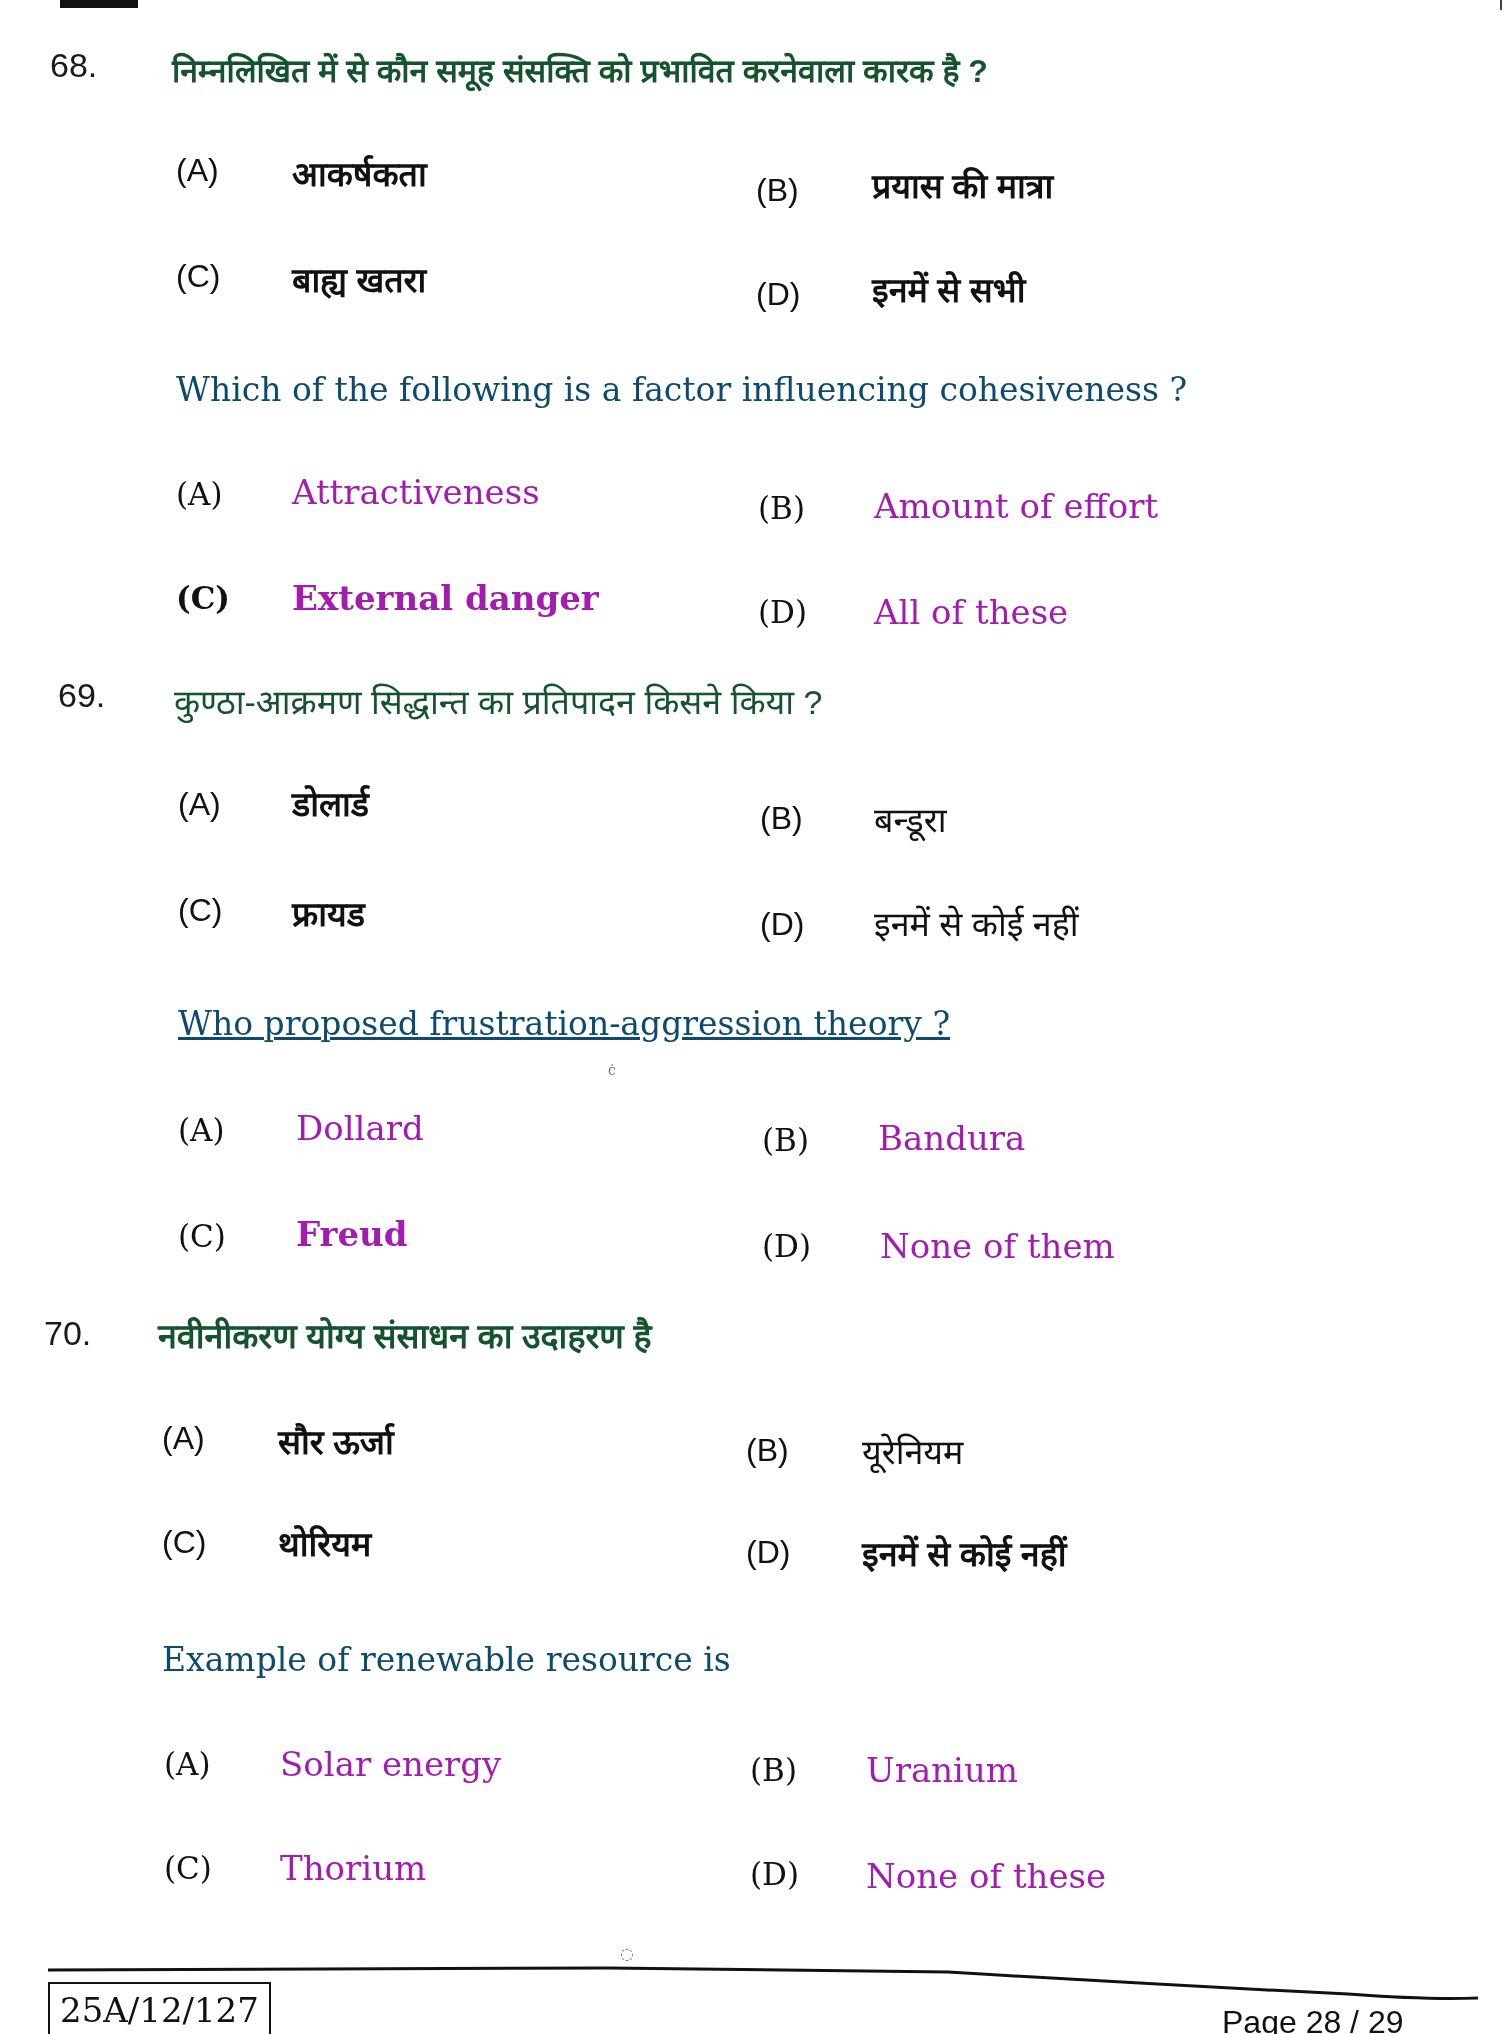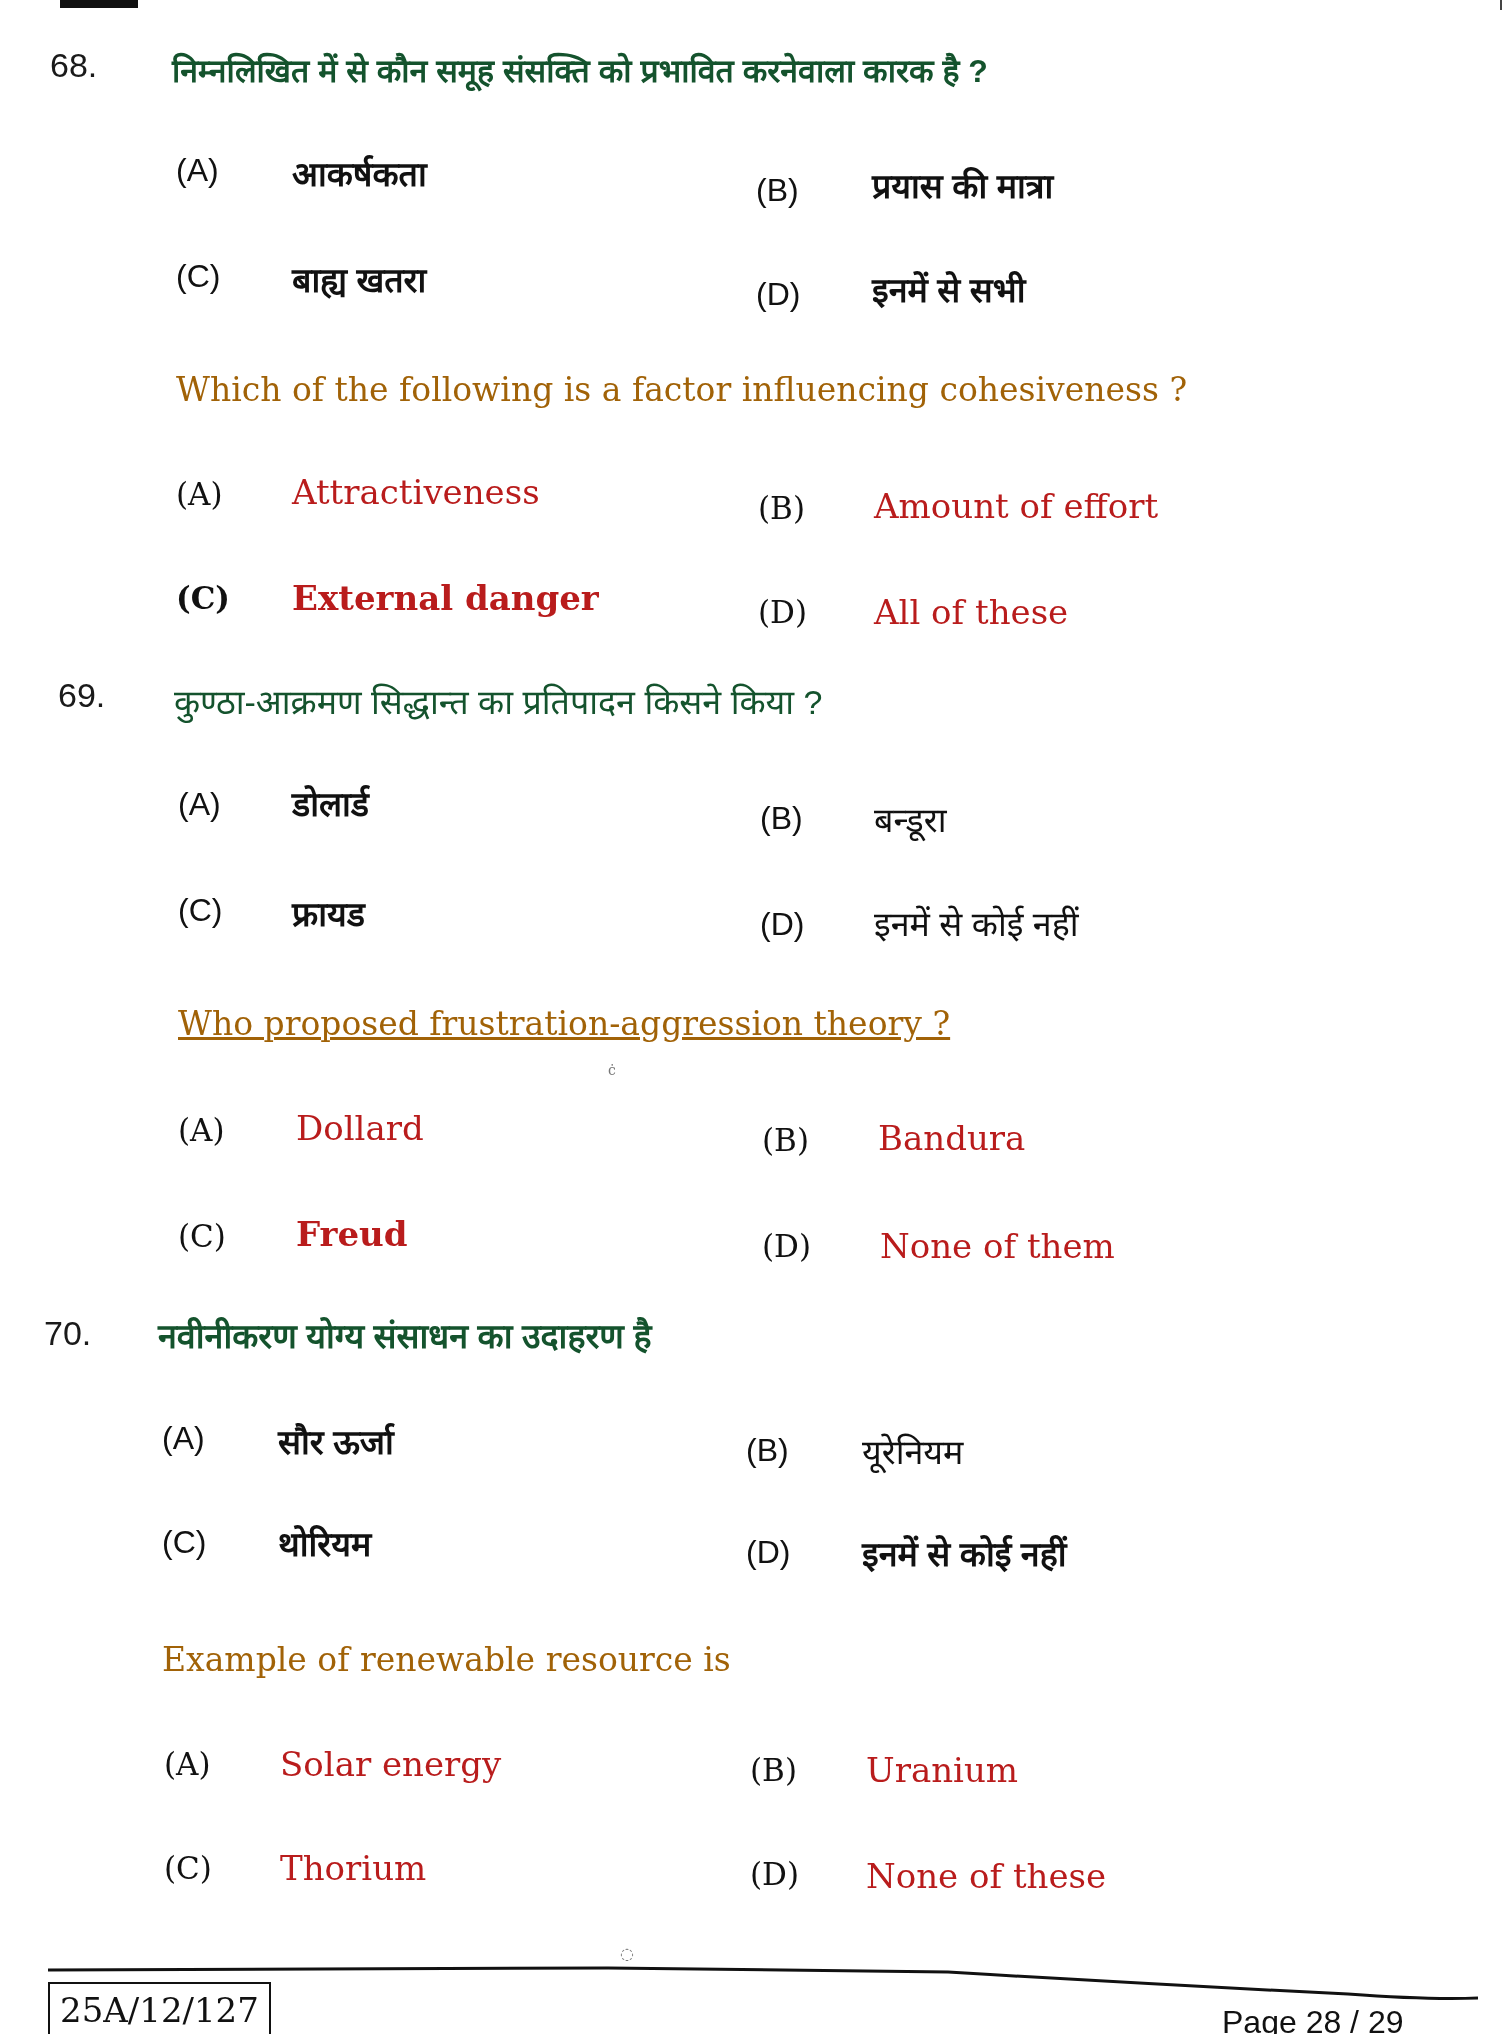--- a/index.html
+++ b/index.html
@@ -42,21 +42,21 @@
       font-family: "Liberation Sans", sans-serif;
       font-weight: bold;
       font-size: 34px;
       color: #14532d;
       white-space: nowrap;
     }
     .en-text {
       position: absolute;
       font-family: "DejaVu Serif", "Liberation Serif", serif;
       font-size: 33px;
-      color: #a16207;
+      color: #0c4a6e;
       white-space: nowrap;
     }
     .opt-label {
       position: absolute;
       font-family: "Liberation Sans", sans-serif;
       font-size: 32px;
       color: #111;
     }
     .opt-label.serif {
       font-family: "DejaVu Serif", "Liberation Serif", serif;
@@ -67,21 +67,21 @@
       font-family: "Liberation Sans", sans-serif;
       font-weight: bold;
       font-size: 34px;
       color: #111;
       white-space: nowrap;
     }
     .opt-val-en {
       position: absolute;
       font-family: "DejaVu Serif", "Liberation Serif", serif;
       font-size: 34px;
-      color: #b91c1c;
+      color: #a21caf;
       white-space: nowrap;
     }
     .bold { font-weight: bold; }
     .footer-rule {
       position: absolute;
       left: 48px;
       top: 1966px;
       width: 1430px;
       height: 40px;
     }

